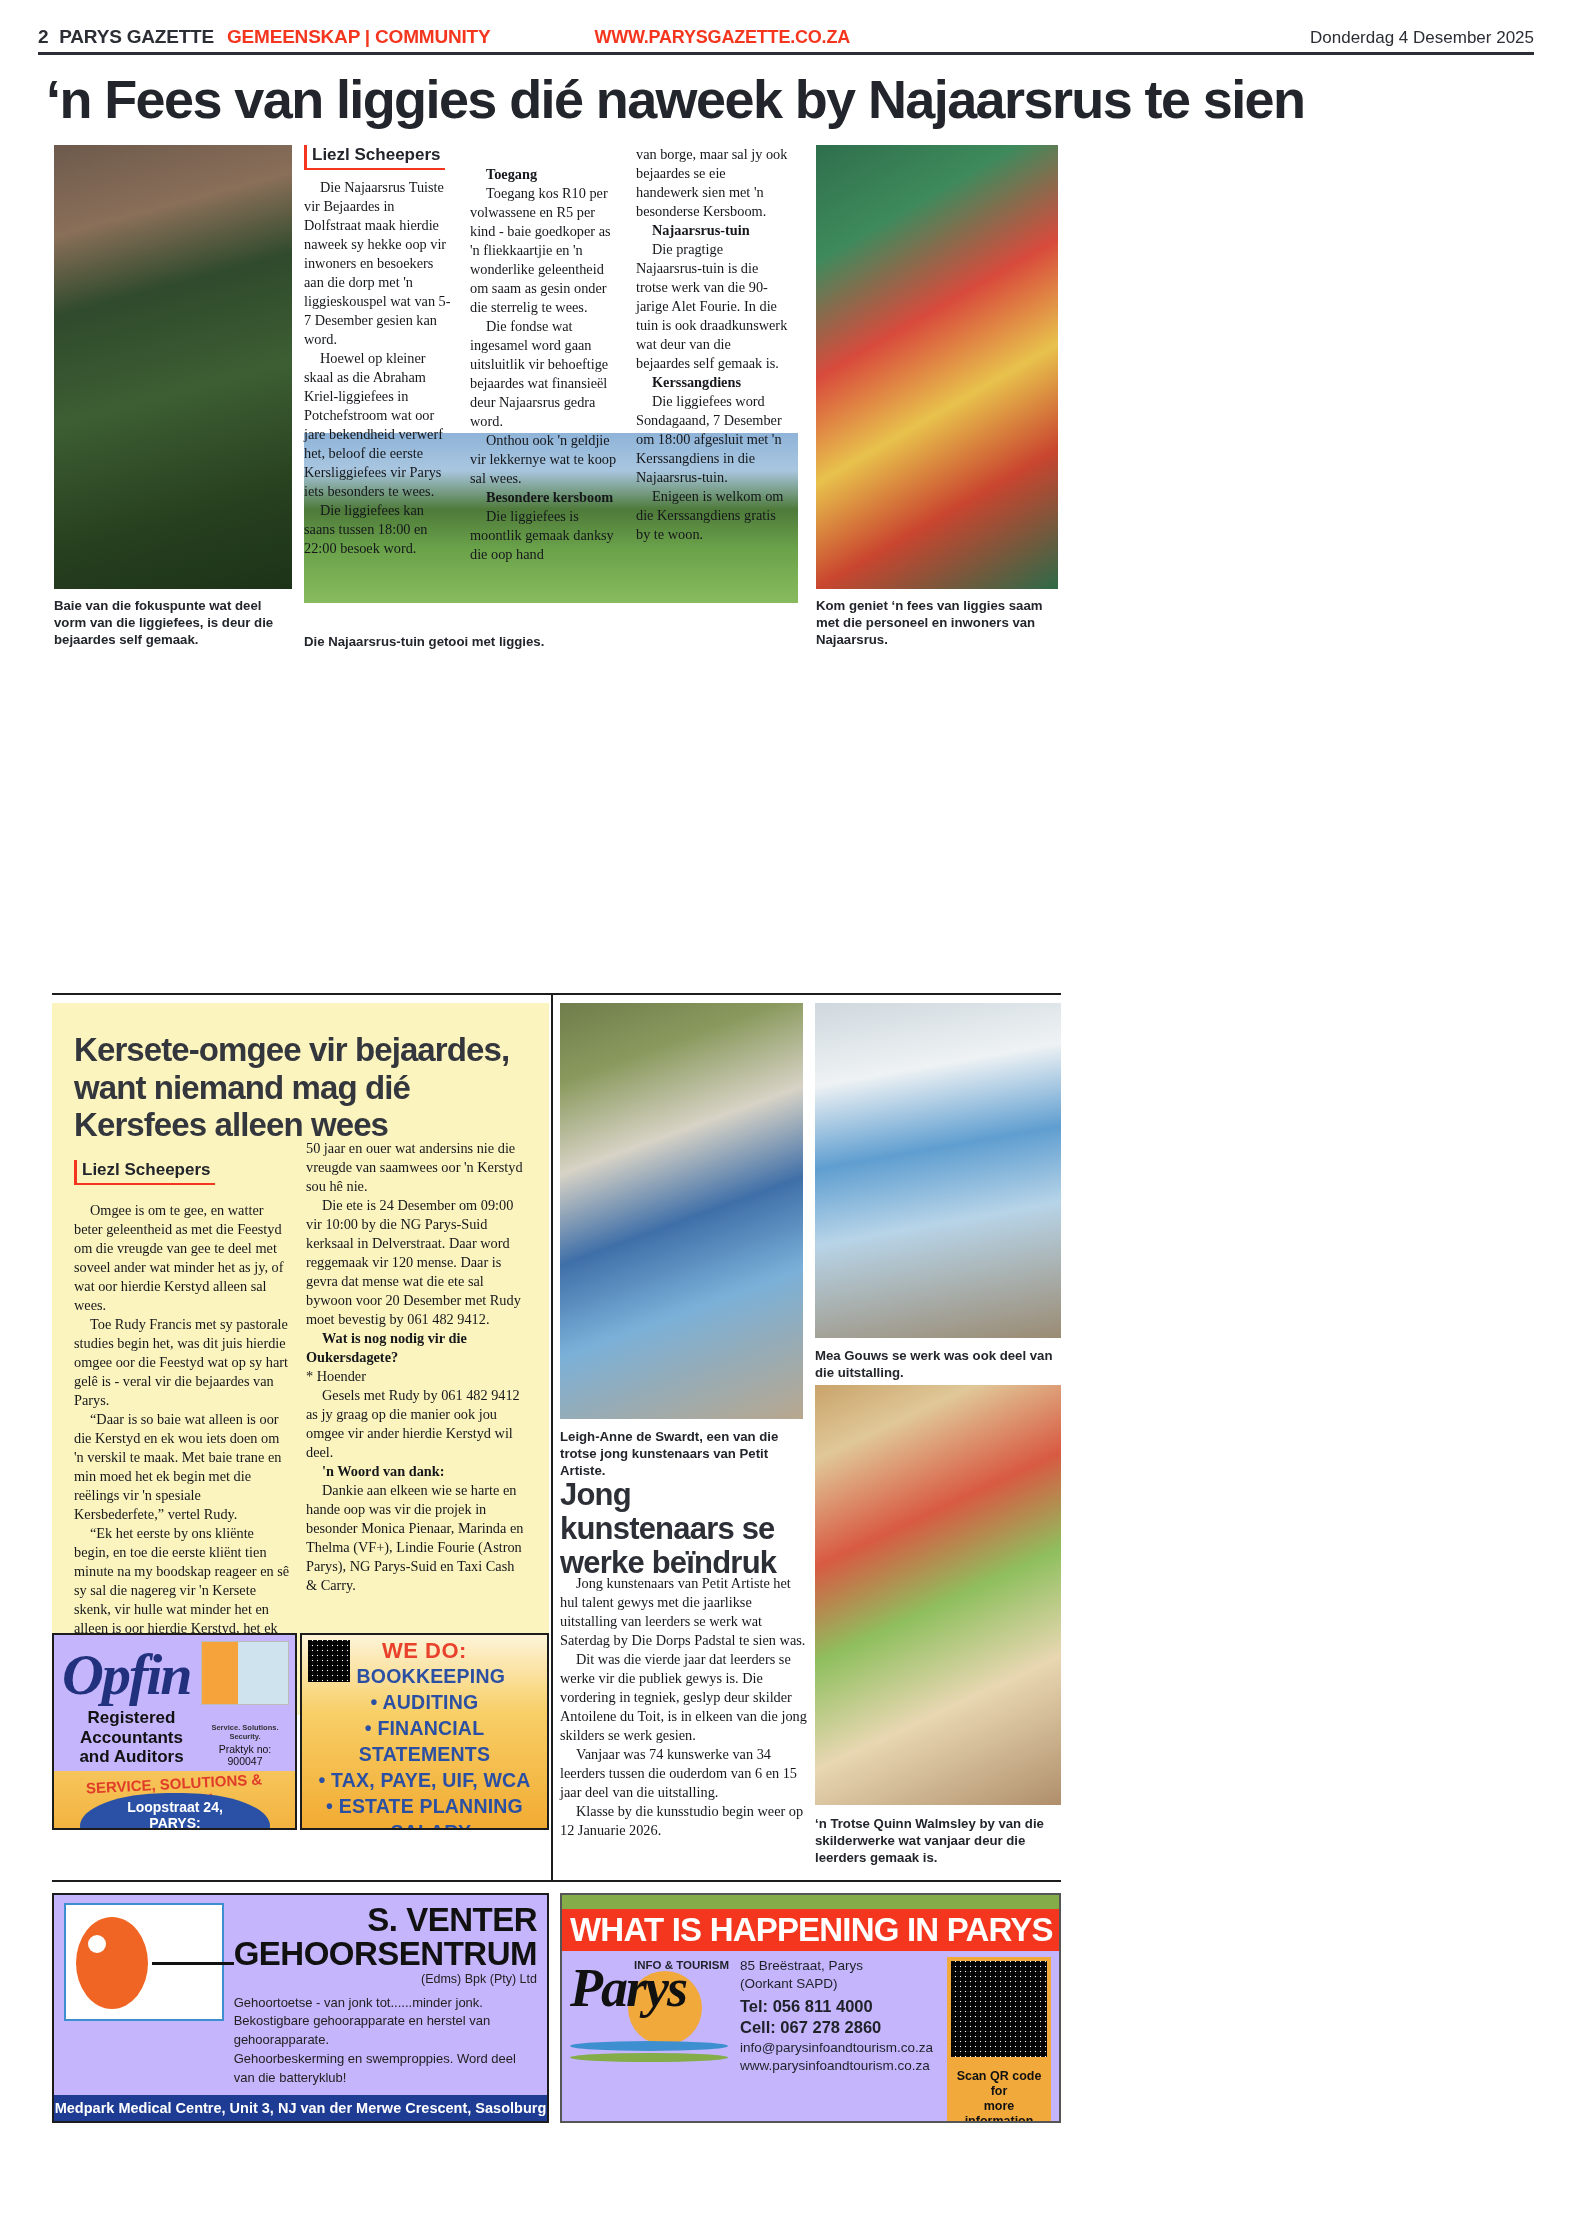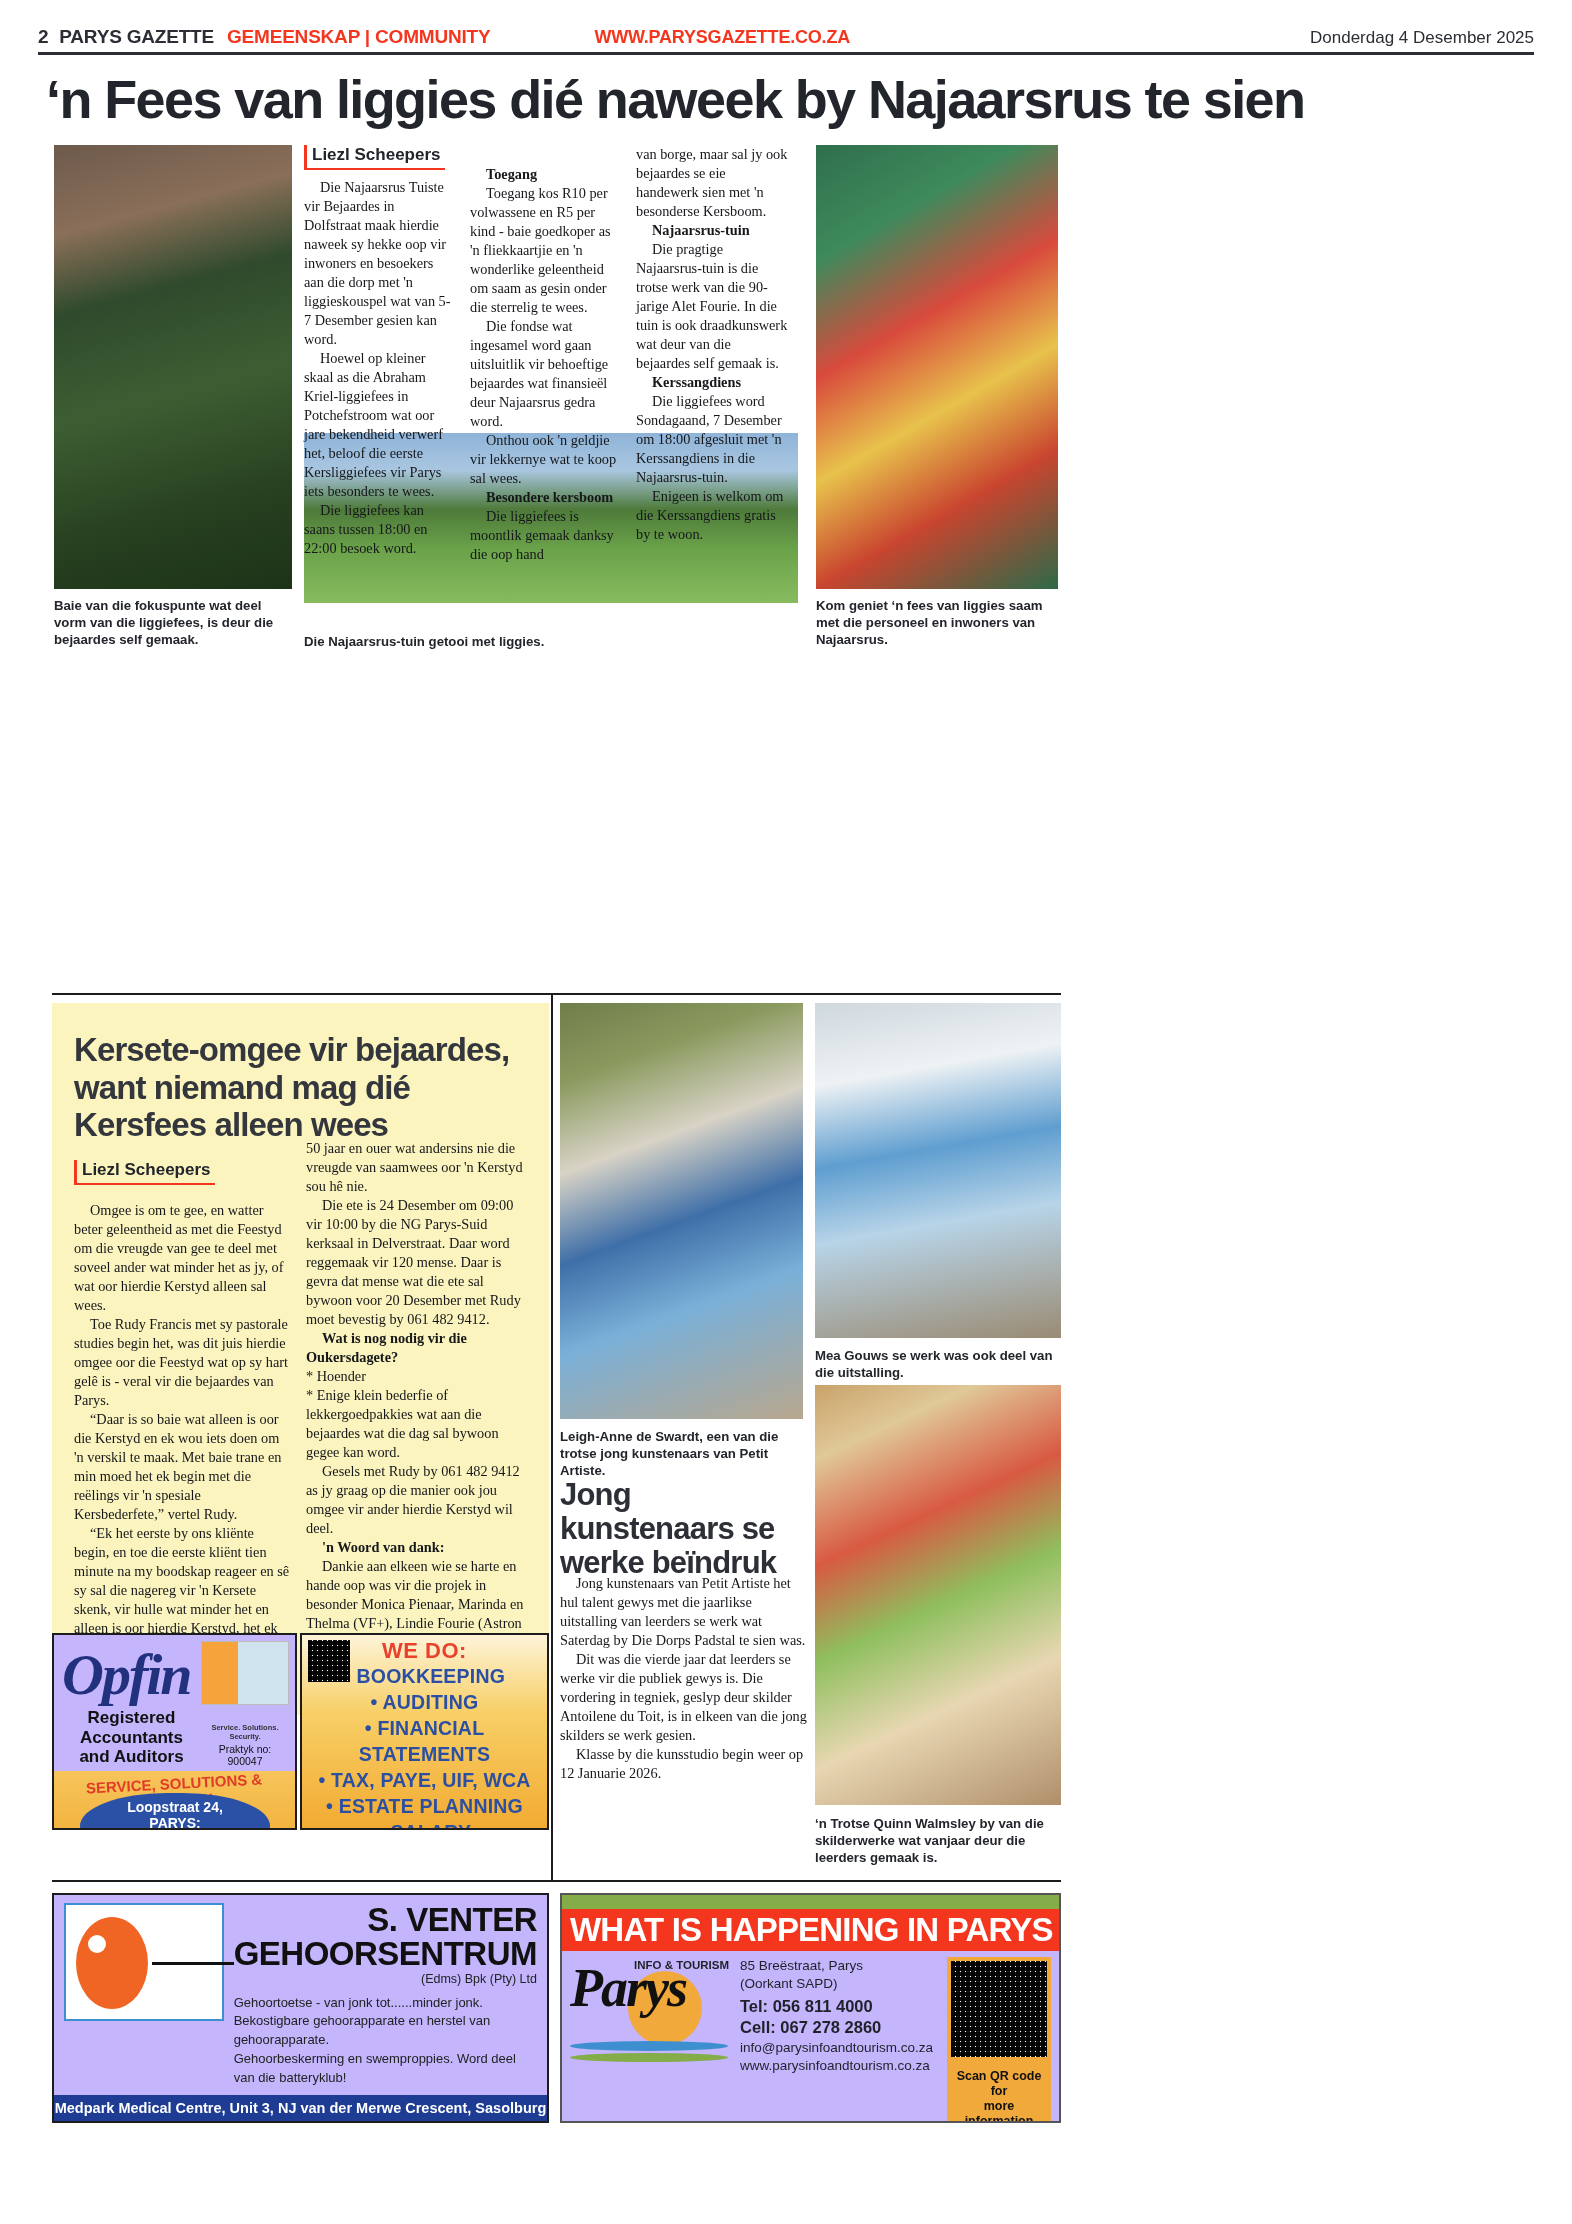--- a/index.html
+++ b/index.html
@@ -154,41 +154,41 @@
         <p>Toe Rudy Francis met sy pastorale studies begin het, was dit juis hierdie omgee oor die Feestyd wat op sy hart gelê is - veral vir die bejaardes van Parys.</p>
         <p>“Daar is so baie wat alleen is oor die Kerstyd en ek wou iets doen om 'n verskil te maak. Met baie trane en min moed het ek begin met die reëlings vir 'n spesiale Kersbederfete,” vertel Rudy.</p>
         <p>“Ek het eerste by ons kliënte begin, en toe die eerste kliënt tien minute na my boodskap reageer en sê sy sal die nagereg vir 'n Kersete skenk, vir hulle wat minder het en alleen is oor hierdie Kerstyd, het ek geweet God is groot, en dat dit nie net sommer 'n gedagte is nie. Dit is iets wat moet gebeur.”</p>
         <p>En dit het. Mense se harte was oop vir die Oukersdagete-inisiatief vir mense</p>
       </div>
       <div class="col" style="width:218px; margin-top:-62px;">
         <p class="nf">50 jaar en ouer wat andersins nie die vreugde van saamwees oor 'n Kerstyd sou hê nie.</p>
         <p>Die ete is 24 Desember om 09:00 vir 10:00 by die NG Parys-Suid kerksaal in Delverstraat. Daar word reggemaak vir 120 mense. Daar is gevra dat mense wat die ete sal bywoon voor 20 Desember met Rudy moet bevestig by 061 482 9412.</p>
         <p class="sub">Wat is nog nodig vir die Oukersdagete?</p>
         <p class="nf">* Hoender</p>
-        <p class="nf">* Enige klein bederfie of lekkergoedpakkies wat aan die bejaardes wat die dag sal bywoon gegee kan word.</p>
         <p>Gesels met Rudy by 061 482 9412 as jy graag op die manier ook jou omgee vir ander hierdie Kerstyd wil deel.</p>
         <p class="sub">'n Woord van dank:</p>
         <p>Dankie aan elkeen wie se harte en hande oop was vir die projek in besonder Monica Pienaar, Marinda en Thelma (VF+), Lindie Fourie (Astron Parys), NG Parys-Suid en Taxi Cash &amp; Carry.</p>
       </div>
     </div>
   </div>
 
   <div class="photo" style="left:560px; top:1003px; width:243px; height:416px;
               background:linear-gradient(160deg,#6f7d4b 0%,#8a9a5e 16%,#d8d3c6 34%,#3f6fa8 52%,#7ab0d8 70%,#b8a78e 100%);"></div>
   <div class="photo" style="left:815px; top:1003px; width:246px; height:335px;
               background:linear-gradient(170deg,#cfd8de 0%,#eef2f4 22%,#5f9ed0 44%,#b7d4e8 64%,#9a8b73 100%);"></div>
 
   <div class="cap" style="position:absolute; left:560px; top:1428px; width:243px;">Leigh-Anne de Swardt, een van die trotse jong kunstenaars van Petit Artiste.</div>
   <div class="cap" style="position:absolute; left:815px; top:1347px; width:246px;">Mea Gouws se werk was ook deel van die uitstalling.</div>
 
   <div class="h2" style="position:absolute; left:560px; top:1478px; width:250px;">Jong kunstenaars se werke beïndruk</div>
 
   <div class="col" style="position:absolute; left:560px; top:1574px; width:248px;">
     <p>Jong kunstenaars van Petit Artiste het hul talent gewys met die jaarlikse uitstalling van leerders se werk wat Saterdag by Die Dorps Padstal te sien was.</p>
     <p>Dit was die vierde jaar dat leerders se werke vir die publiek gewys is. Die vordering in tegniek, geslyp deur skilder Antoilene du Toit, is in elkeen van die jong skilders se werk gesien.</p>
+    <p>Vanjaar was 74 kunswerke van 34 leerders tussen die ouderdom van 6 en 15 jaar deel van die uitstalling.</p>
     <p>Klasse by die kunsstudio begin weer op 12 Januarie 2026.</p>
   </div>
 
   <div class="photo" style="position:absolute; left:815px; top:1385px; width:246px; height:420px;
               background:linear-gradient(155deg,#c9a36a 0%,#e0c898 14%,#d85a42 34%,#8fbf5e 52%,#e8d7b2 72%,#b08f6b 100%);"></div>
   <div class="cap" style="position:absolute; left:815px; top:1815px; width:246px;">‘n Trotse Quinn Walmsley by van die skilderwerke wat vanjaar deur die leerders gemaak is.</div>
 
   <div class="ad" style="left:52px; top:1633px; width:245px; height:197px;">
     <div style="display:flex; padding:6px 6px 0 8px; align-items:flex-start;">
       <div class="opfin-logo">Opfin</div>

